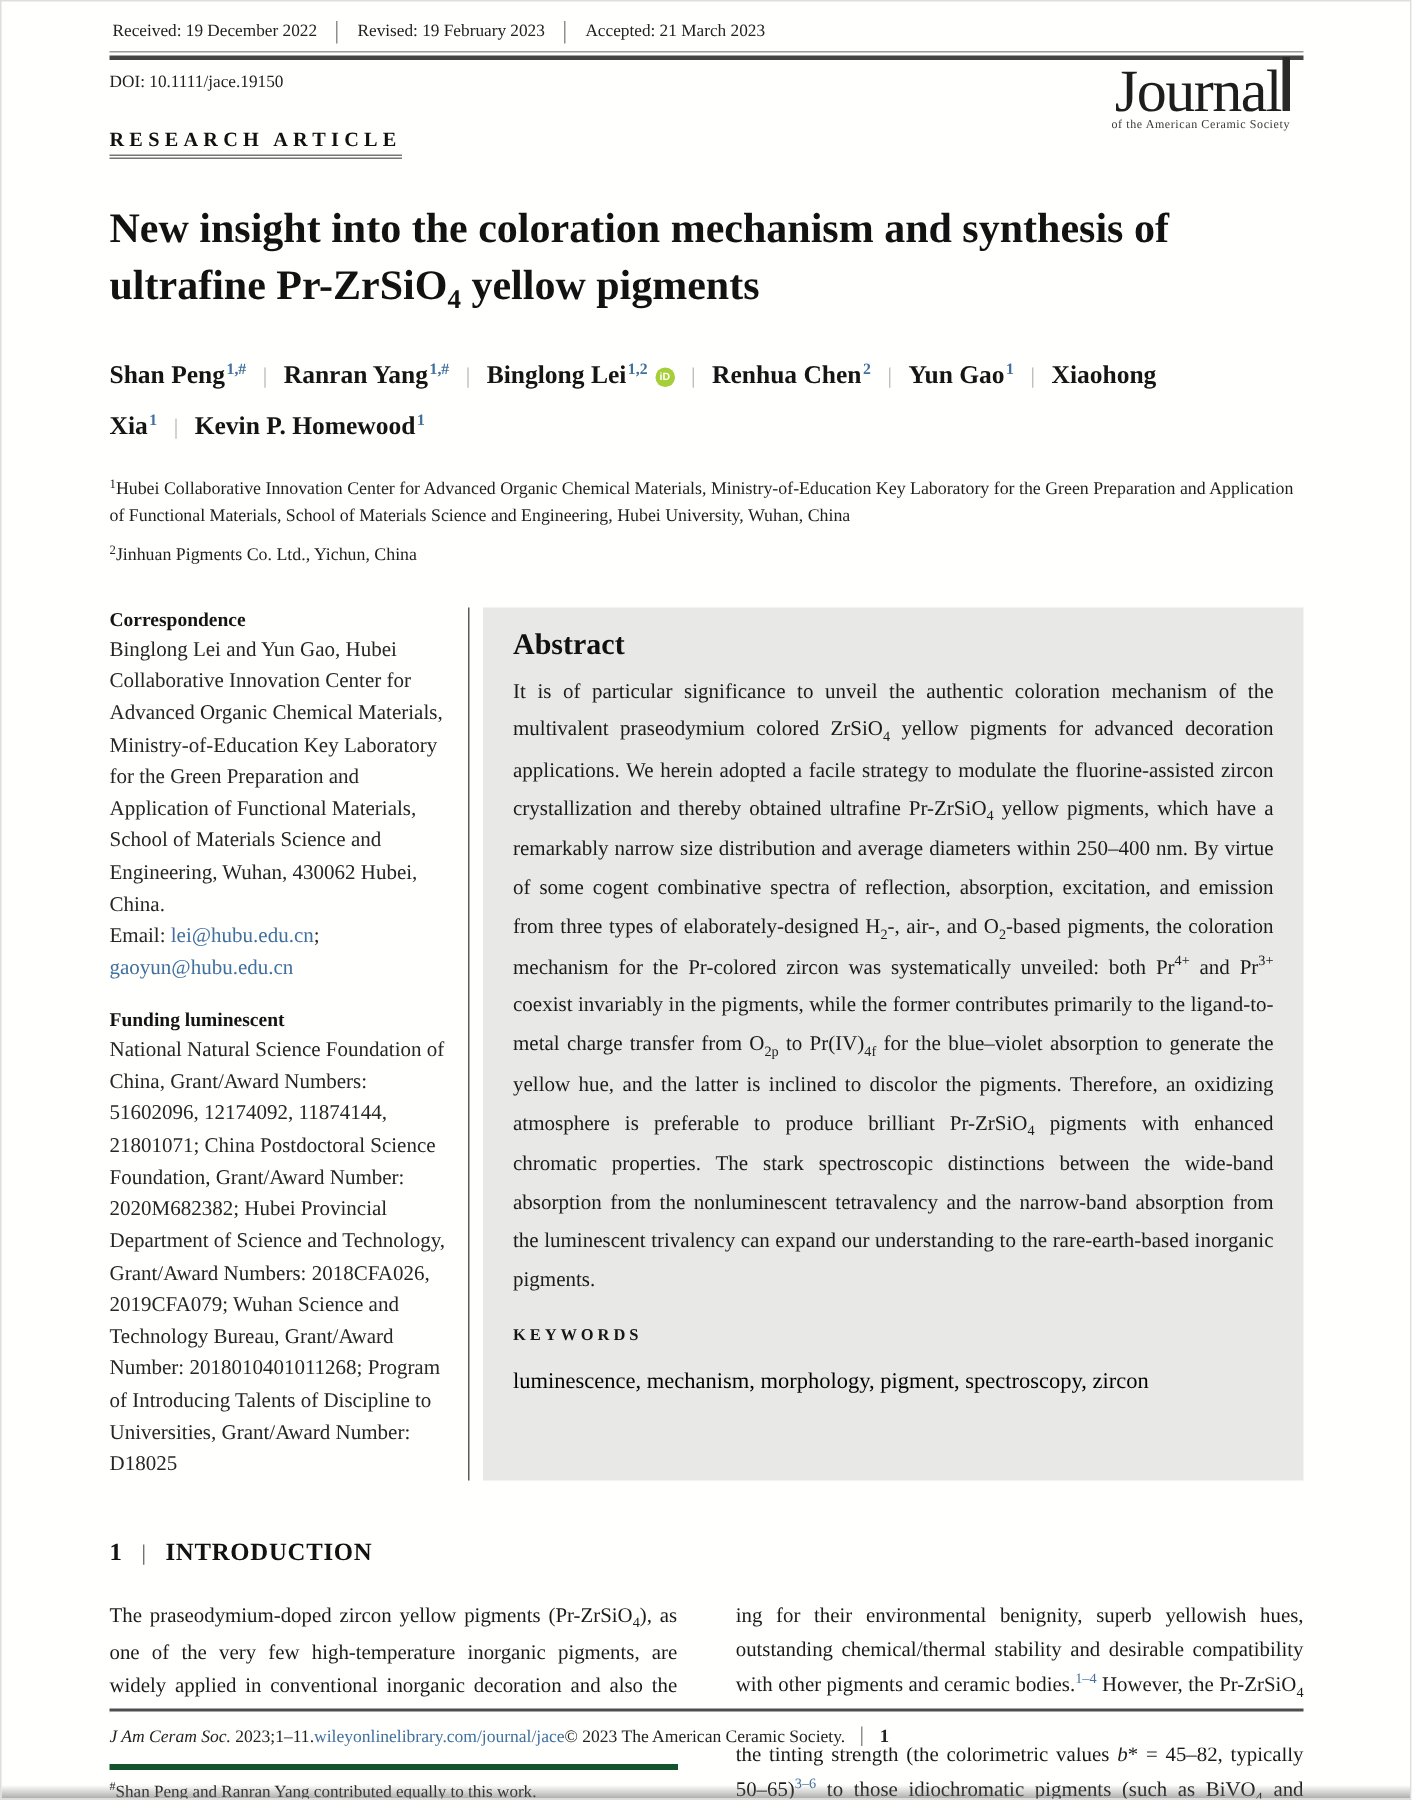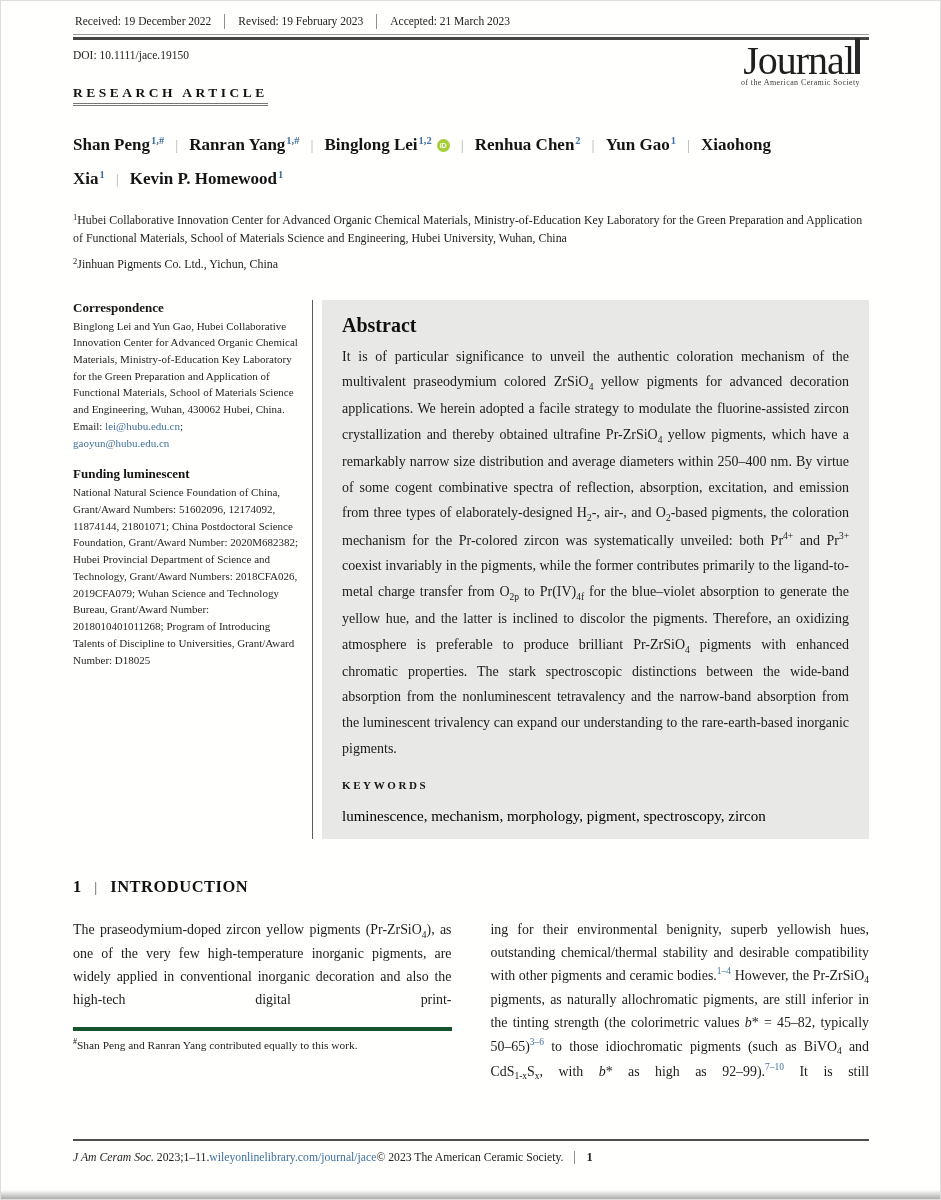--- a/index.html
+++ b/index.html
@@ -39,21 +39,21 @@
          text-align:center; line-height:13px; margin-left:5px; position:relative; top:-2px; cursor:pointer;}
   
   .affiliations{margin-top:16px; font-size:11.9px; line-height:1.5; color:#1e1e1e;}
   .affiliation{margin-bottom:8px;}
   .affiliation .sup{font-size:8.5px; position:relative; top:-4px;}
   
   .mid{display:flex; margin-top:26px; align-items:stretch;}
   .sidebar{width:229px; flex:none; padding-right:10px;}
   .mid-divider{width:1px; background:#5a5a5a; flex:none;}
   .side-heading{font-size:13px; font-weight:bold; color:#141414; margin-bottom:2px;}
-  .side-body{font-size:11px; line-height:1.52; color:#262626;}
+  .side-body{font-size:14px; line-height:1.52; color:#262626;}
   .side-block + .side-block{margin-top:15px;}
   .email-link{color:#41709e; text-decoration:none; cursor:pointer;}
   .abstract{flex:1; background:#e8e8e6; padding:14px 20px 14px 20px; margin-left:9px;}
   .abstract-heading{font-size:20px; font-weight:bold; color:#111;}
   .abstract-body{margin-top:7px; font-size:14px; line-height:1.83; text-align:justify; color:#1b1b1b;}
   .abstract-body sub{font-size:9.5px;}
   .abstract-body sup{font-size:9.5px;}
   .keywords-heading{margin-top:18px; font-size:11px; font-weight:bold; letter-spacing:2.6px; color:#161616;}
   .keywords-text{margin-top:17px; font-size:15px; color:#000000;}
   
@@ -98,20 +98,21 @@
 
   <div class="logo">
     <span class="logo-word">Journal</span><span class="logo-bar"></span>
     <div class="logo-tagline">of the American Ceramic Society</div>
   </div>
 
   <div>
     <span class="article-type">RESEARCH ARTICLE</span>
   </div>
 
+  <h1 class="title" style="margin-bottom:0;">New insight into the coloration mechanism and synthesis of<br>ultrafine Pr-ZrSiO<sub>4</sub> yellow pigments</h1>
 
   <div class="authors">
     <span class="author"><span>Shan Peng</span><span class="sup">1,#</span></span><span class="author-sep">|</span><span class="author"><span>Ranran Yang</span><span class="sup">1,#</span></span><span class="author-sep">|</span><span class="author"><span>Binglong Lei</span><span class="sup">1,2</span><span class="orcid">iD</span></span><span class="author-sep">|</span><span class="author"><span>Renhua Chen</span><span class="sup">2</span></span><span class="author-sep">|</span><span class="author"><span>Yun Gao</span><span class="sup">1</span></span><span class="author-sep">|</span><span class="author"><span>Xiaohong Xia</span><span class="sup">1</span></span><span class="author-sep">|</span><span class="author"><span>Kevin P. Homewood</span><span class="sup">1</span></span>
   </div>
 
   <div class="affiliations">
     <div class="affiliation"><span class="sup">1</span><span>Hubei Collaborative Innovation Center for Advanced Organic Chemical Materials, Ministry-of-Education Key Laboratory for the Green Preparation and Application of Functional Materials, School of Materials Science and Engineering, Hubei University, Wuhan, China</span></div>
     <div class="affiliation"><span class="sup">2</span><span>Jinhuan Pigments Co. Ltd., Yichun, China</span></div>
   </div>
 

